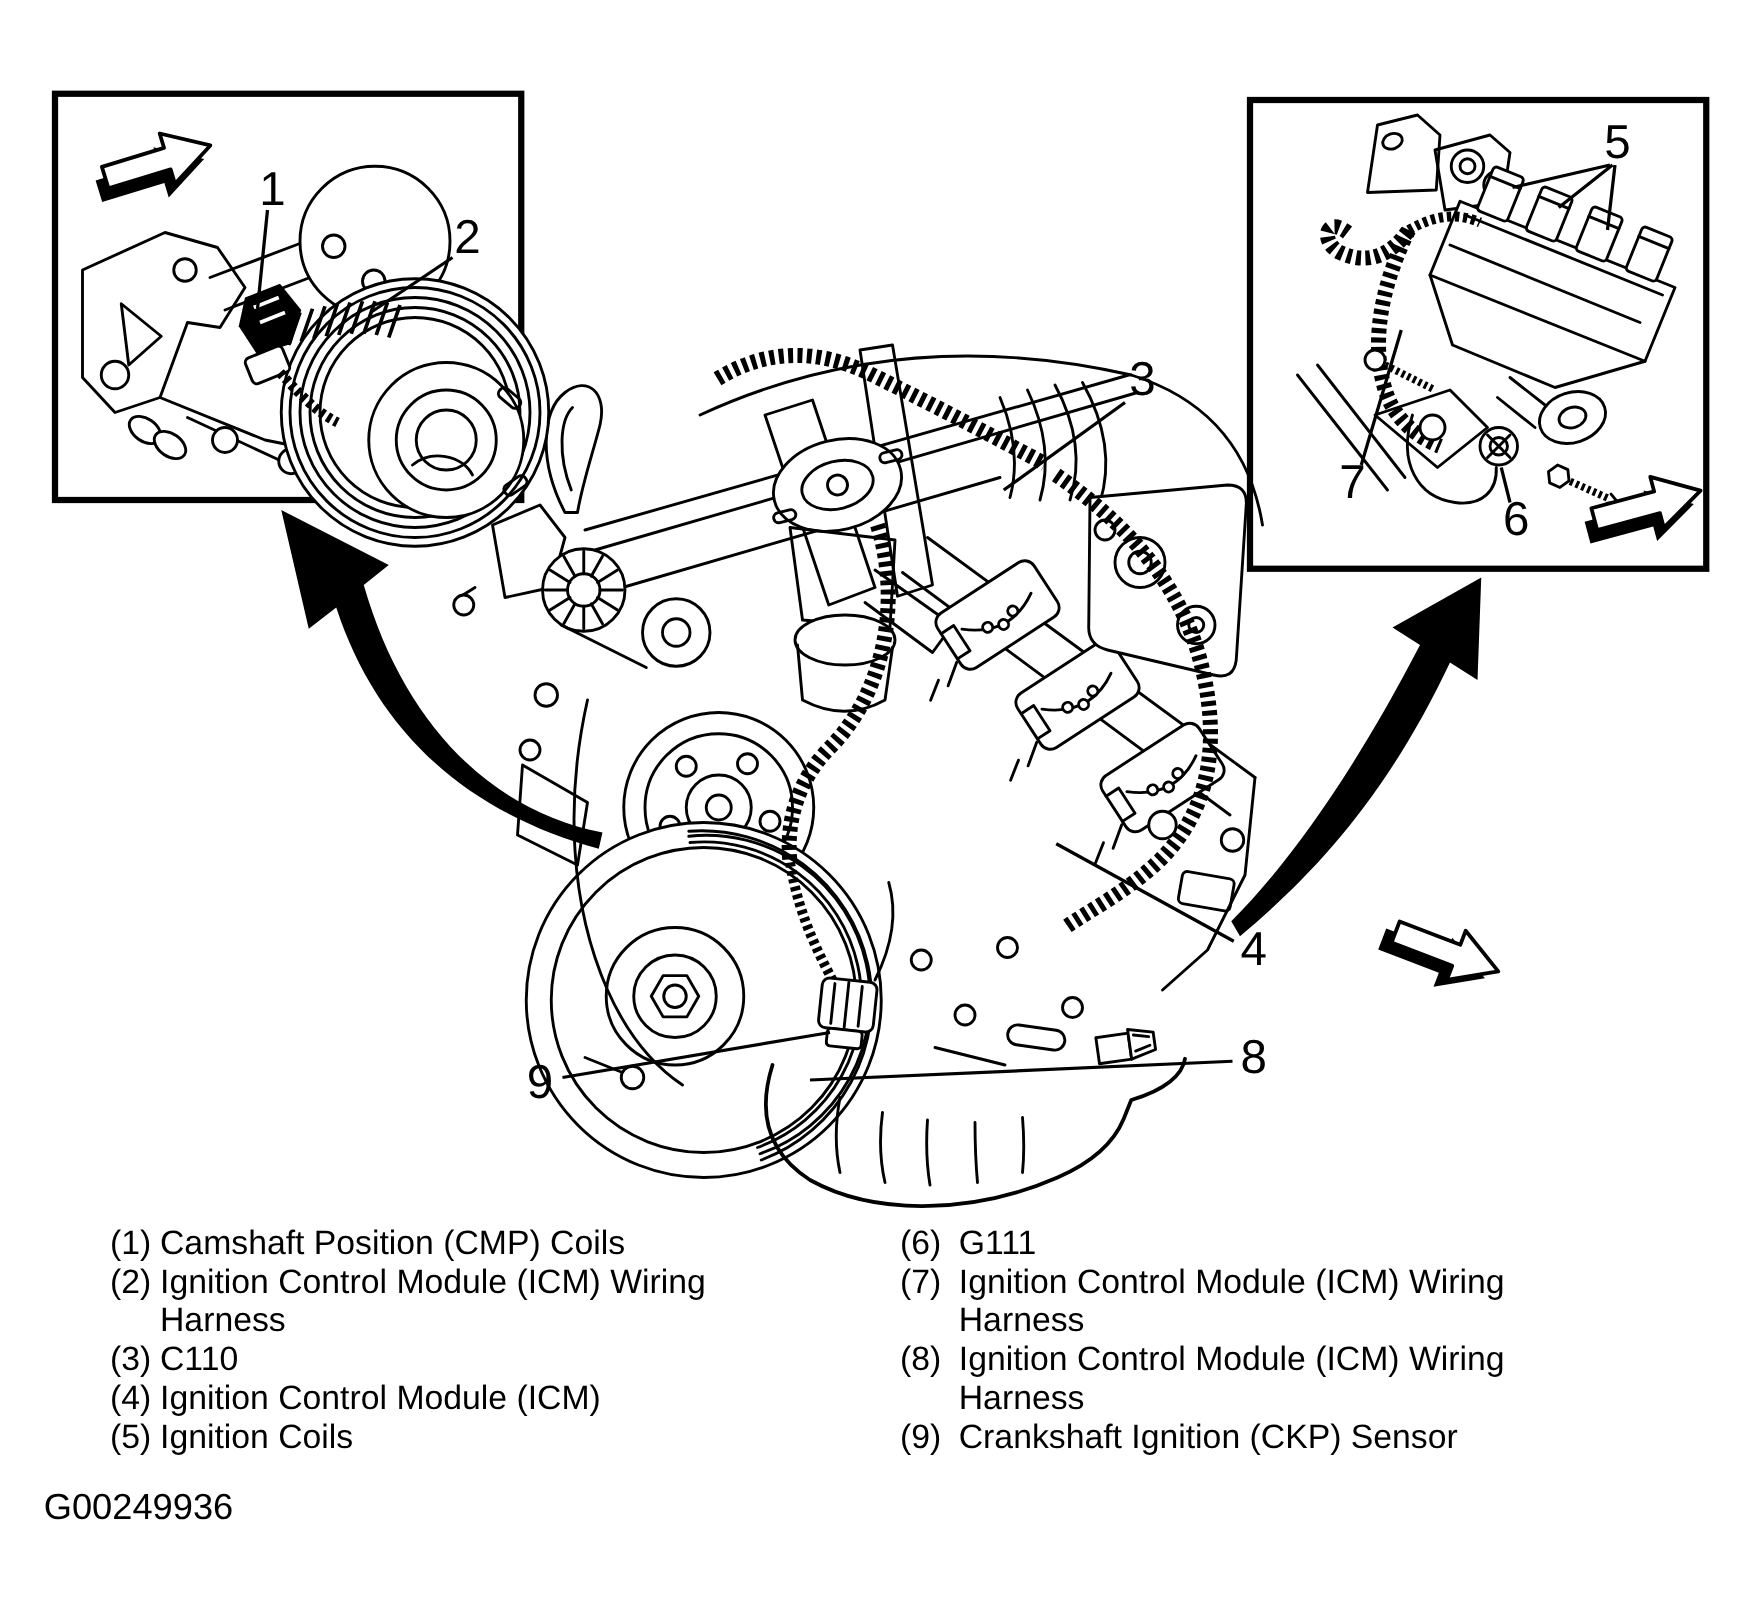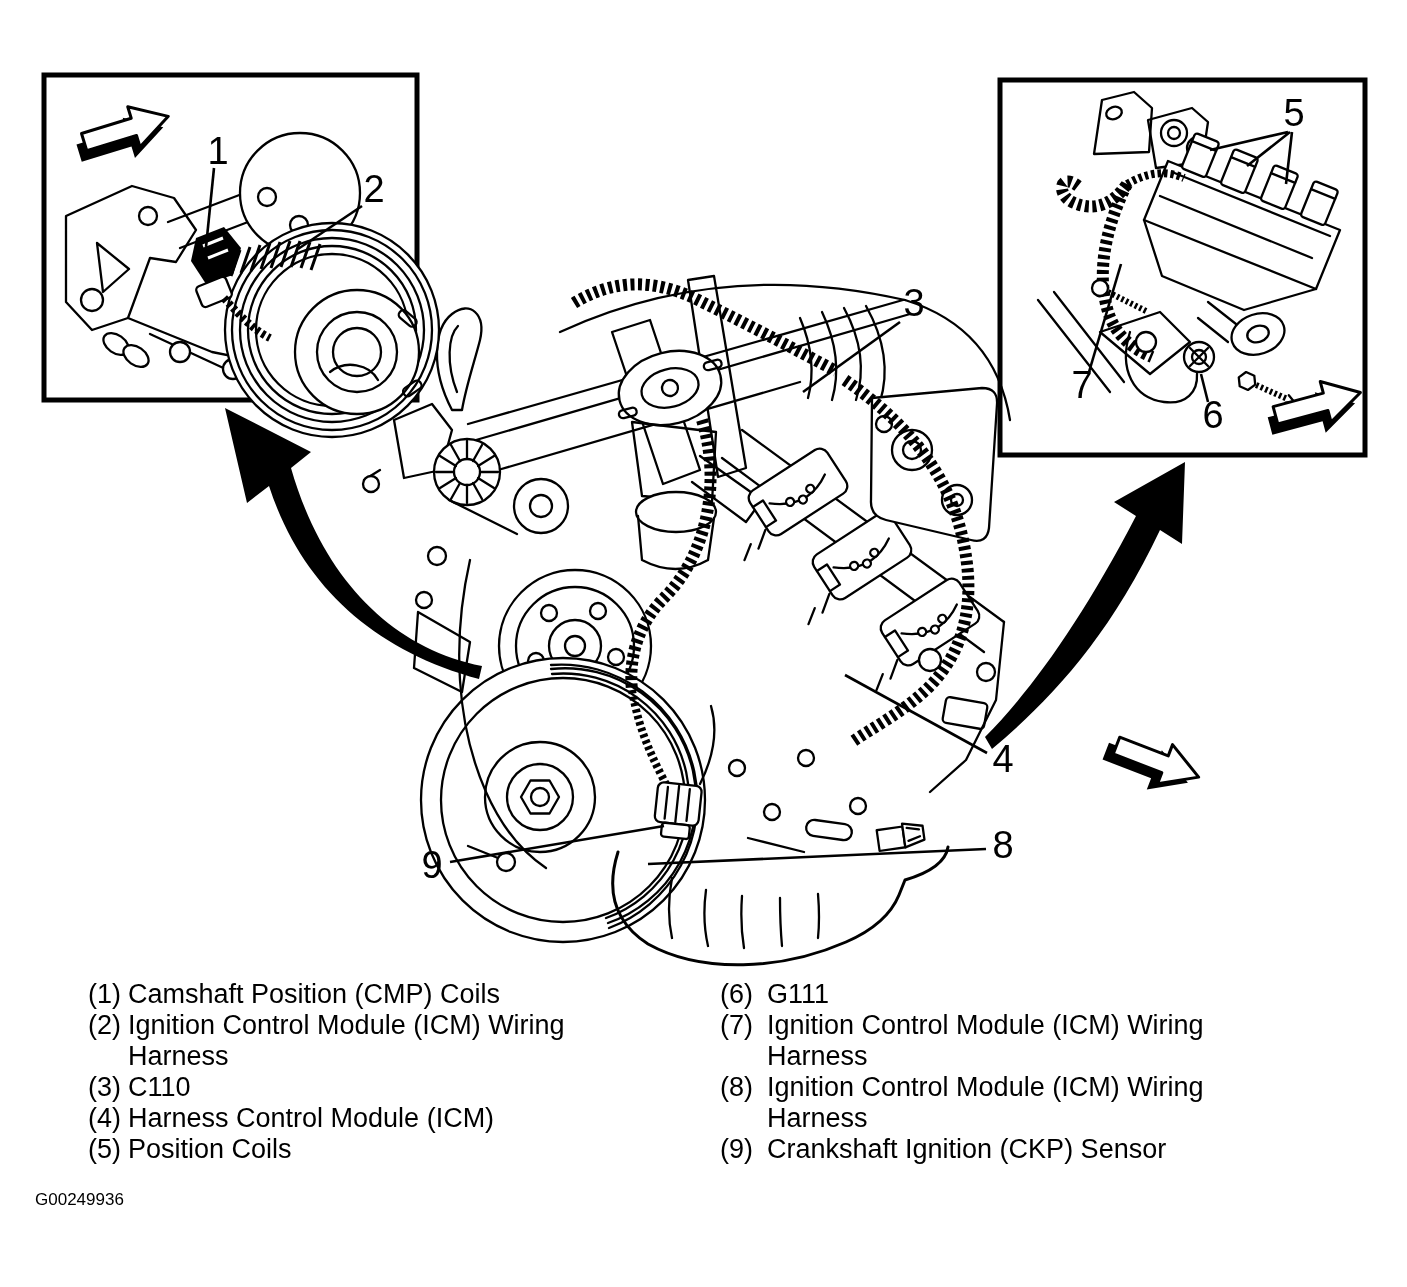--- a/index.html
+++ b/index.html
@@ -19,21 +19,21 @@
   .hatch{fill:none;stroke:#000;stroke-width:3;}
   .co{font-family:"Liberation Sans",sans-serif;font-size:38px;fill:#000;text-anchor:middle;}
   
   .legend{position:absolute;top:979px;font-size:27px;line-height:31px;color:#000;}
   .legend-left{left:88px;}
   .legend-right{left:720px;}
   .lrow{display:flex;align-items:flex-start;}
   .lnum{flex:0 0 40px;white-space:nowrap;}
   .legend-right .lnum{flex:0 0 47px;}
   .ltxt{width:490px;}
-  .figcode{position:absolute;left:35px;top:1190px;font-size:17px;color:#000;}
+  .figcode{position:absolute;left:35px;top:1190px;font-size:29px;color:#000;}
 </style>
 </head>
 <body>
 
 <div class="page">
 
 <svg class="art" width="1407" height="1287" viewBox="0 0 1407 1287">
 
   <defs>
     <g id="dir3d">
@@ -324,25 +324,25 @@
   <div class="lrow">
     <span class="lnum">(2)</span>
     <span class="ltxt">Ignition Control Module (ICM) Wiring Harness</span>
   </div>
   <div class="lrow">
     <span class="lnum">(3)</span>
     <span class="ltxt">C110</span>
   </div>
   <div class="lrow">
     <span class="lnum">(4)</span>
-    <span class="ltxt">Harness Control Module (ICM)</span>
+    <span class="ltxt">Ignition Control Module (ICM)</span>
   </div>
   <div class="lrow">
     <span class="lnum">(5)</span>
-    <span class="ltxt">Position Coils</span>
+    <span class="ltxt">Ignition Coils</span>
   </div>
 </div>
 
 <div class="legend legend-right">
   <div class="lrow">
     <span class="lnum">(6)</span>
     <span class="ltxt">G111</span>
   </div>
   <div class="lrow">
     <span class="lnum">(7)</span>

